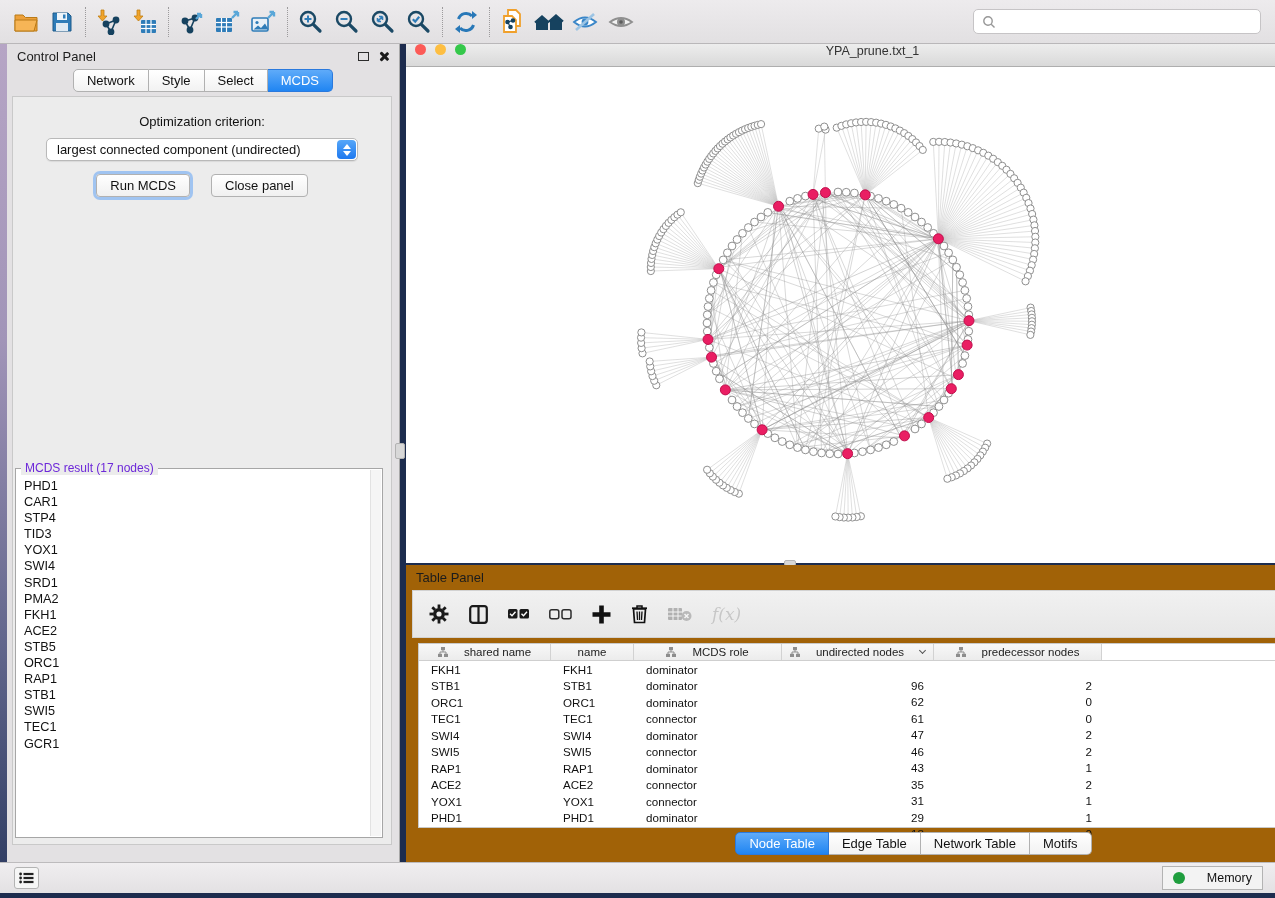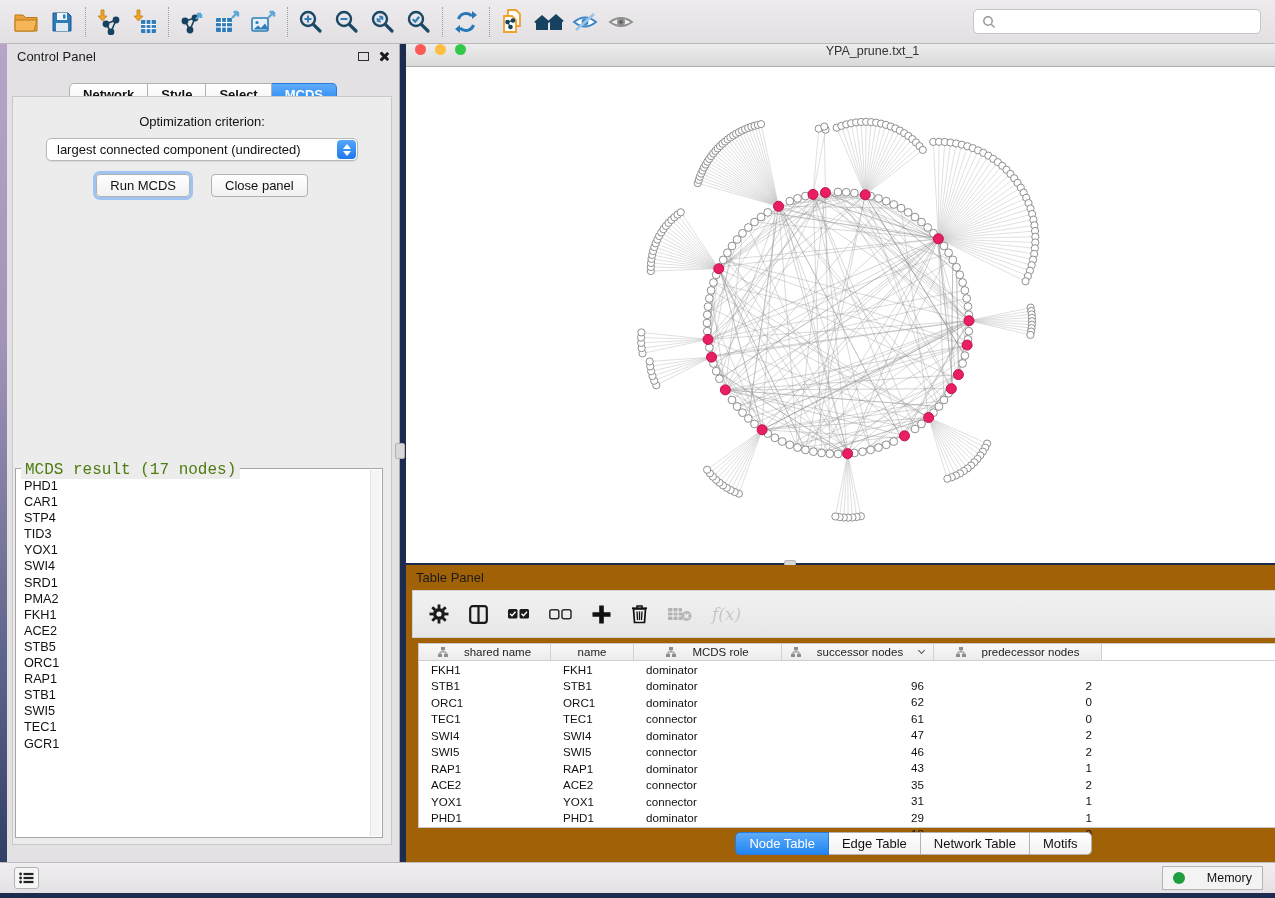--- a/index.html
+++ b/index.html
@@ -33,21 +33,21 @@
   .x-icon::before,.x-icon::after { content:""; position:absolute; left:4.5px; top:0;
     width:2.5px; height:11px; background:#1c1c1c; border-radius:1px; }
   .x-icon::before { transform:rotate(45deg); } .x-icon::after { transform:rotate(-45deg); }
 
   .seg { display:flex; justify-content:center; }
   .seg-btn { padding:3px 13px; font-size:13px; color:#111;
     background:linear-gradient(#ffffff,#f2f2f2); border:1px solid #b1b1b1; border-left:none; }
   .seg-btn:first-child { border-left:1px solid #b1b1b1; border-radius:5px 0 0 5px; }
   .seg-btn:last-child { border-radius:0 5px 5px 0; }
   .seg-btn.active { background:linear-gradient(#5fabf9,#2085f2); color:#fff; border-color:#2a79dd; }
-  #cp-tabs { margin-top:15px;font-weight:bold; }
+  #cp-tabs { margin-top:1px; }
 
   #cp-content { position:absolute; left:5px; right:7px; top:52px; bottom:17px;
     background:#ececec; border:1px solid #c9c9c9; }
   .opt-label { margin-top:17px; text-align:center; font-size:13px; color:#111; }
   #criterion-dd { position:relative; margin:9px auto 0; width:312px; height:23px;
     background:#fff; border:1px solid #b9b9b9; border-radius:5px;
     font-size:13px; line-height:21px; padding-left:10px; color:#111;
     box-shadow:0 1px 1px rgba(0,0,0,.08); }
   .dd-stepper { position:absolute; right:1px; top:1px; width:19px; height:19px;
     border-radius:4px; background:linear-gradient(#56a7f9,#1d78ef);
@@ -57,21 +57,21 @@
   .tri-dn { width:0; height:0; border-left:4px solid transparent; border-right:4px solid transparent;
     border-top:5px solid #fff; }
   .btn-row { margin-top:13px; display:flex; justify-content:center; gap:21px; }
   .mac-btn { padding:3px 13px; font-size:13px; color:#111;
     background:linear-gradient(#ffffff,#f0f0f0); border:1px solid #b1b1b1; border-radius:4px; }
   .mac-btn.focused { box-shadow:0 0 0 3px rgba(110,170,245,.6); }
 
   #mcds-box { position:absolute; left:2px; right:8px; top:371px; bottom:6px;
     border:1px solid #a6a6a6; background:#fff; }
   #mcds-legend { position:absolute; top:-8px; left:5px; background:#ececec;
-    padding:0 4px; font-size:16px; color:#4d7c0f;font-family:Liberation Mono, monospace; }
+    padding:0 4px; font-size:12px; color:#6d28d9; }
   #mcds-list { position:absolute; inset:0; padding:9px 0 0 8px; overflow:hidden; }
   .mcds-item { font-size:12.7px; line-height:16.1px; color:#111; }
   #mcds-scroll { position:absolute; right:1px; top:1px; bottom:1px; width:11px;
     background:#f5f5f5; border-left:1px solid #e2e2e2; }
 
   #v-splitter-handle { position:absolute; left:395px; top:443px; width:10px; height:16px;
     background:#d8d8d8; border:1px solid #b2b2b2; border-radius:2px; }
 
   
   #net-titlebar { position:absolute; left:406px; top:44px; width:869px; height:23px;
@@ -1093,21 +1093,21 @@
           </svg>
         <span>MCDS role</span>
       </div>
       <div class="hc c3">
         <svg width="10" height="10" viewBox="0 0 10 10">
             <rect x="3" y="0" width="4" height="3.2" fill="#8d8d8d"></rect>
             <rect x="0" y="6.8" width="4" height="3.2" fill="#8d8d8d"></rect>
             <rect x="6" y="6.8" width="4" height="3.2" fill="#8d8d8d"></rect>
             <path d="M5 3 v2 M2 7 v-2 h6 v2" stroke="#8d8d8d" fill="none"></path>
           </svg>
-        <span>successor nodes</span>
+        <span>undirected nodes</span>
         <span class="chev"></span>
       </div>
       <div class="hc c4">
         <svg width="10" height="10" viewBox="0 0 10 10">
             <rect x="3" y="0" width="4" height="3.2" fill="#8d8d8d"></rect>
             <rect x="0" y="6.8" width="4" height="3.2" fill="#8d8d8d"></rect>
             <rect x="6" y="6.8" width="4" height="3.2" fill="#8d8d8d"></rect>
             <path d="M5 3 v2 M2 7 v-2 h6 v2" stroke="#8d8d8d" fill="none"></path>
           </svg>
         <span>predecessor nodes</span>

